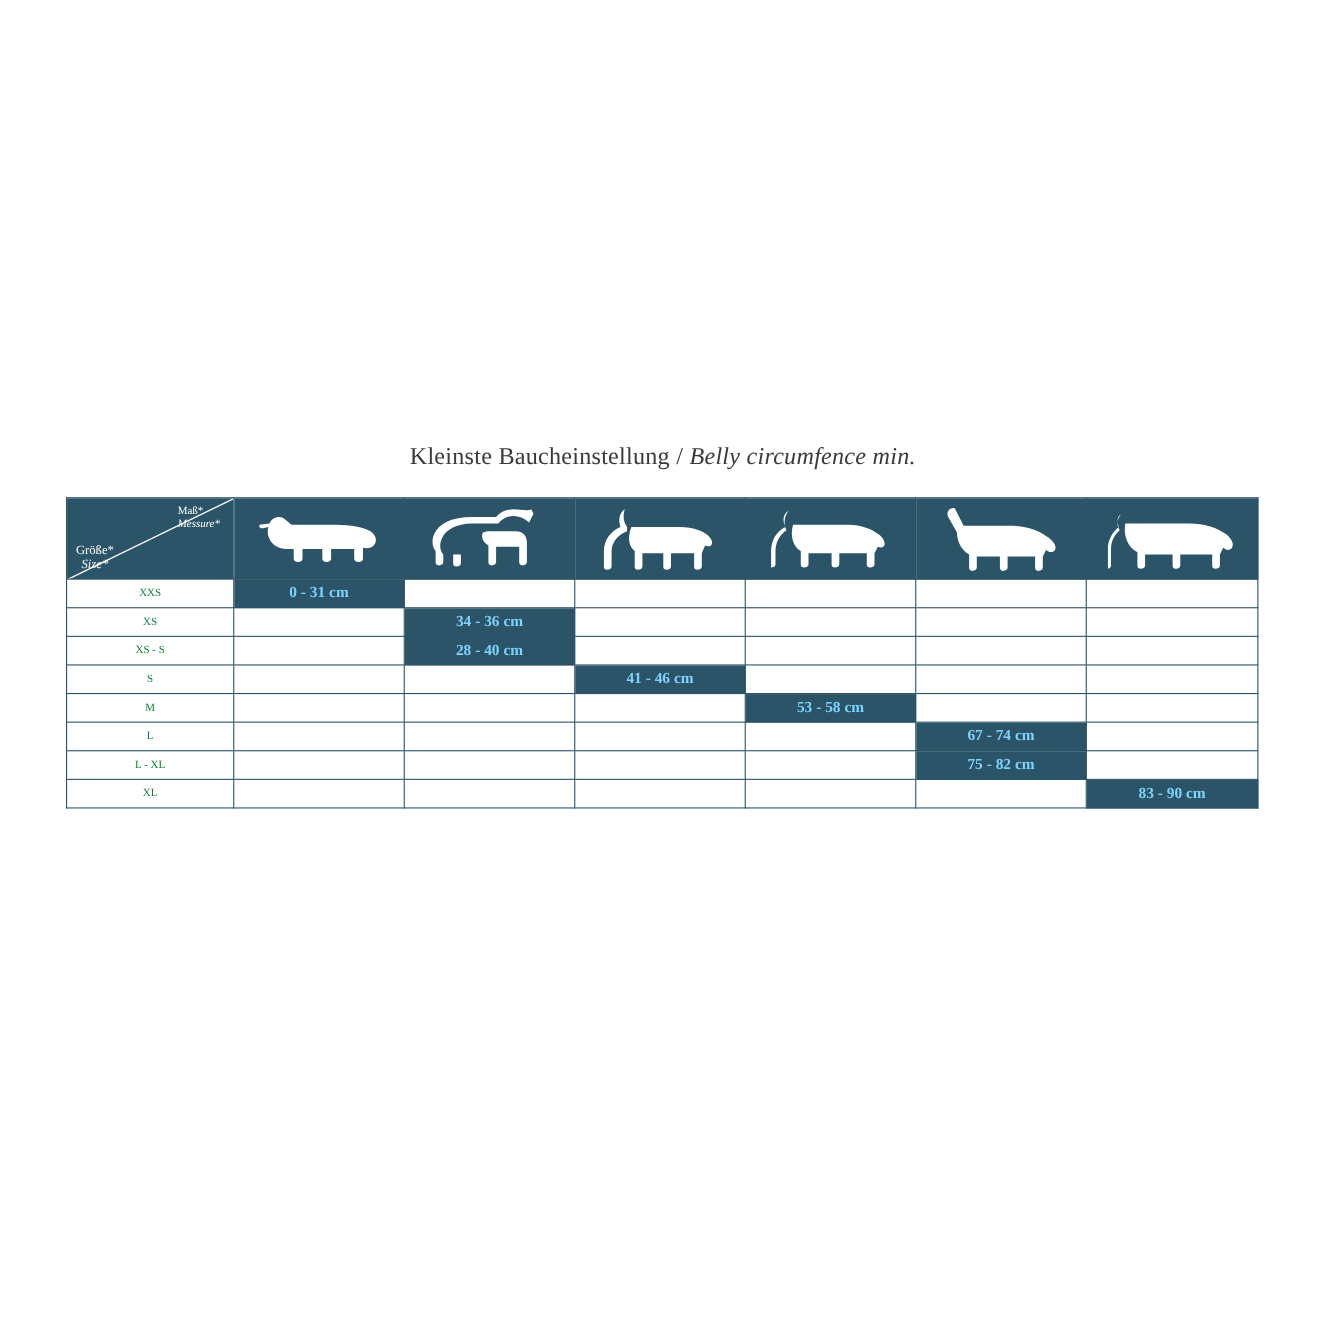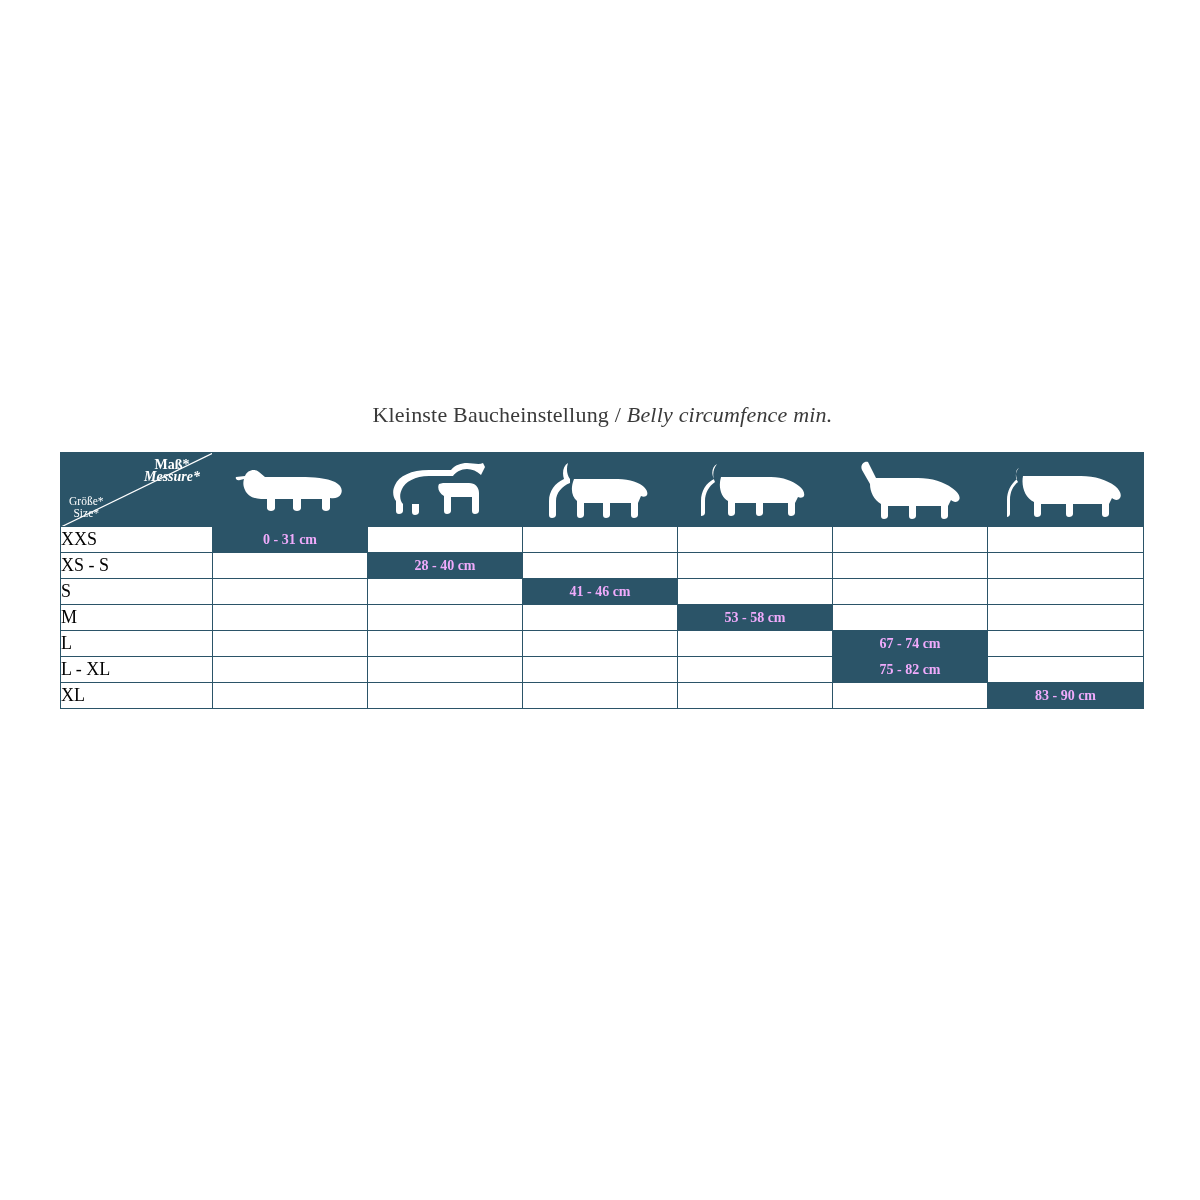--- a/index.html
+++ b/index.html
@@ -77,59 +77,58 @@
   }
   td.corner .diag svg { display: block; }
   td.corner .lbl-size {
     position: absolute;
     left: 8px;
     bottom: 7px;
     font-size: 11.5px;
     line-height: 12px;
     text-align: center;
   }
-  td.corner .lbl-size .it { }
+  td.corner .lbl-size .it { font-style: italic; }
   td.corner .lbl-meas {
     position: absolute;
     right: 12px;
     top: 6px;
-    font-size: 14px;
+    font-size: 10px;
     line-height: 12px;
-    text-align: center;
-    font-weight: bold;
+    text-align: left;
   }
   td.corner .lbl-meas .it { font-style: italic; }
 
   td.dogcell {
     width: 155px;
     text-align: center;
     vertical-align: middle;
   }
   td.dogcell svg { display: inline-block; vertical-align: middle; }
 
   
   tr.body-row { height: 25px; }
   tr.body-row td { background: #ffffff; height: 25px; }
   td.sizelabel {
-    color: #000000;
-    font-size: 18px;
+    color: #15803d;
+    font-size: 10px;
     padding-left: 9px;
-    text-align: left;
+    text-align: center;
     white-space: nowrap;
   }
   td.val {
     text-align: center;
     font-size: 14px;
     font-weight: bold;
     color: #262626;
     white-space: nowrap;
   }
   td.val.filled {
     background: #2b5468 !important;
-    color: #f0abfc;
+    color: #7dd3fc;
   }
 </style>
 </head>
 <body>
 
 <div id="sheet">
 
   <div id="title">
     <span class="de">Kleinste Baucheinstellung</span><span class="sep"> / </span><span class="en">Belly circumfence min.</span>
   </div>
@@ -215,20 +214,29 @@
         <tr class="body-row">
           <td class="sizelabel">XXS</td>
           <td class="val filled">0 - 31 cm</td>
           <td class="val"></td>
           <td class="val"></td>
           <td class="val"></td>
           <td class="val"></td>
           <td class="val"></td>
         </tr>
         <tr class="body-row">
+          <td class="sizelabel">XS</td>
+          <td class="val"></td>
+          <td class="val filled">34 - 36 cm</td>
+          <td class="val"></td>
+          <td class="val"></td>
+          <td class="val"></td>
+          <td class="val"></td>
+        </tr>
+        <tr class="body-row">
           <td class="sizelabel">XS - S</td>
           <td class="val"></td>
           <td class="val filled">28 - 40 cm</td>
           <td class="val"></td>
           <td class="val"></td>
           <td class="val"></td>
           <td class="val"></td>
         </tr>
         <tr class="body-row">
           <td class="sizelabel">S</td>

